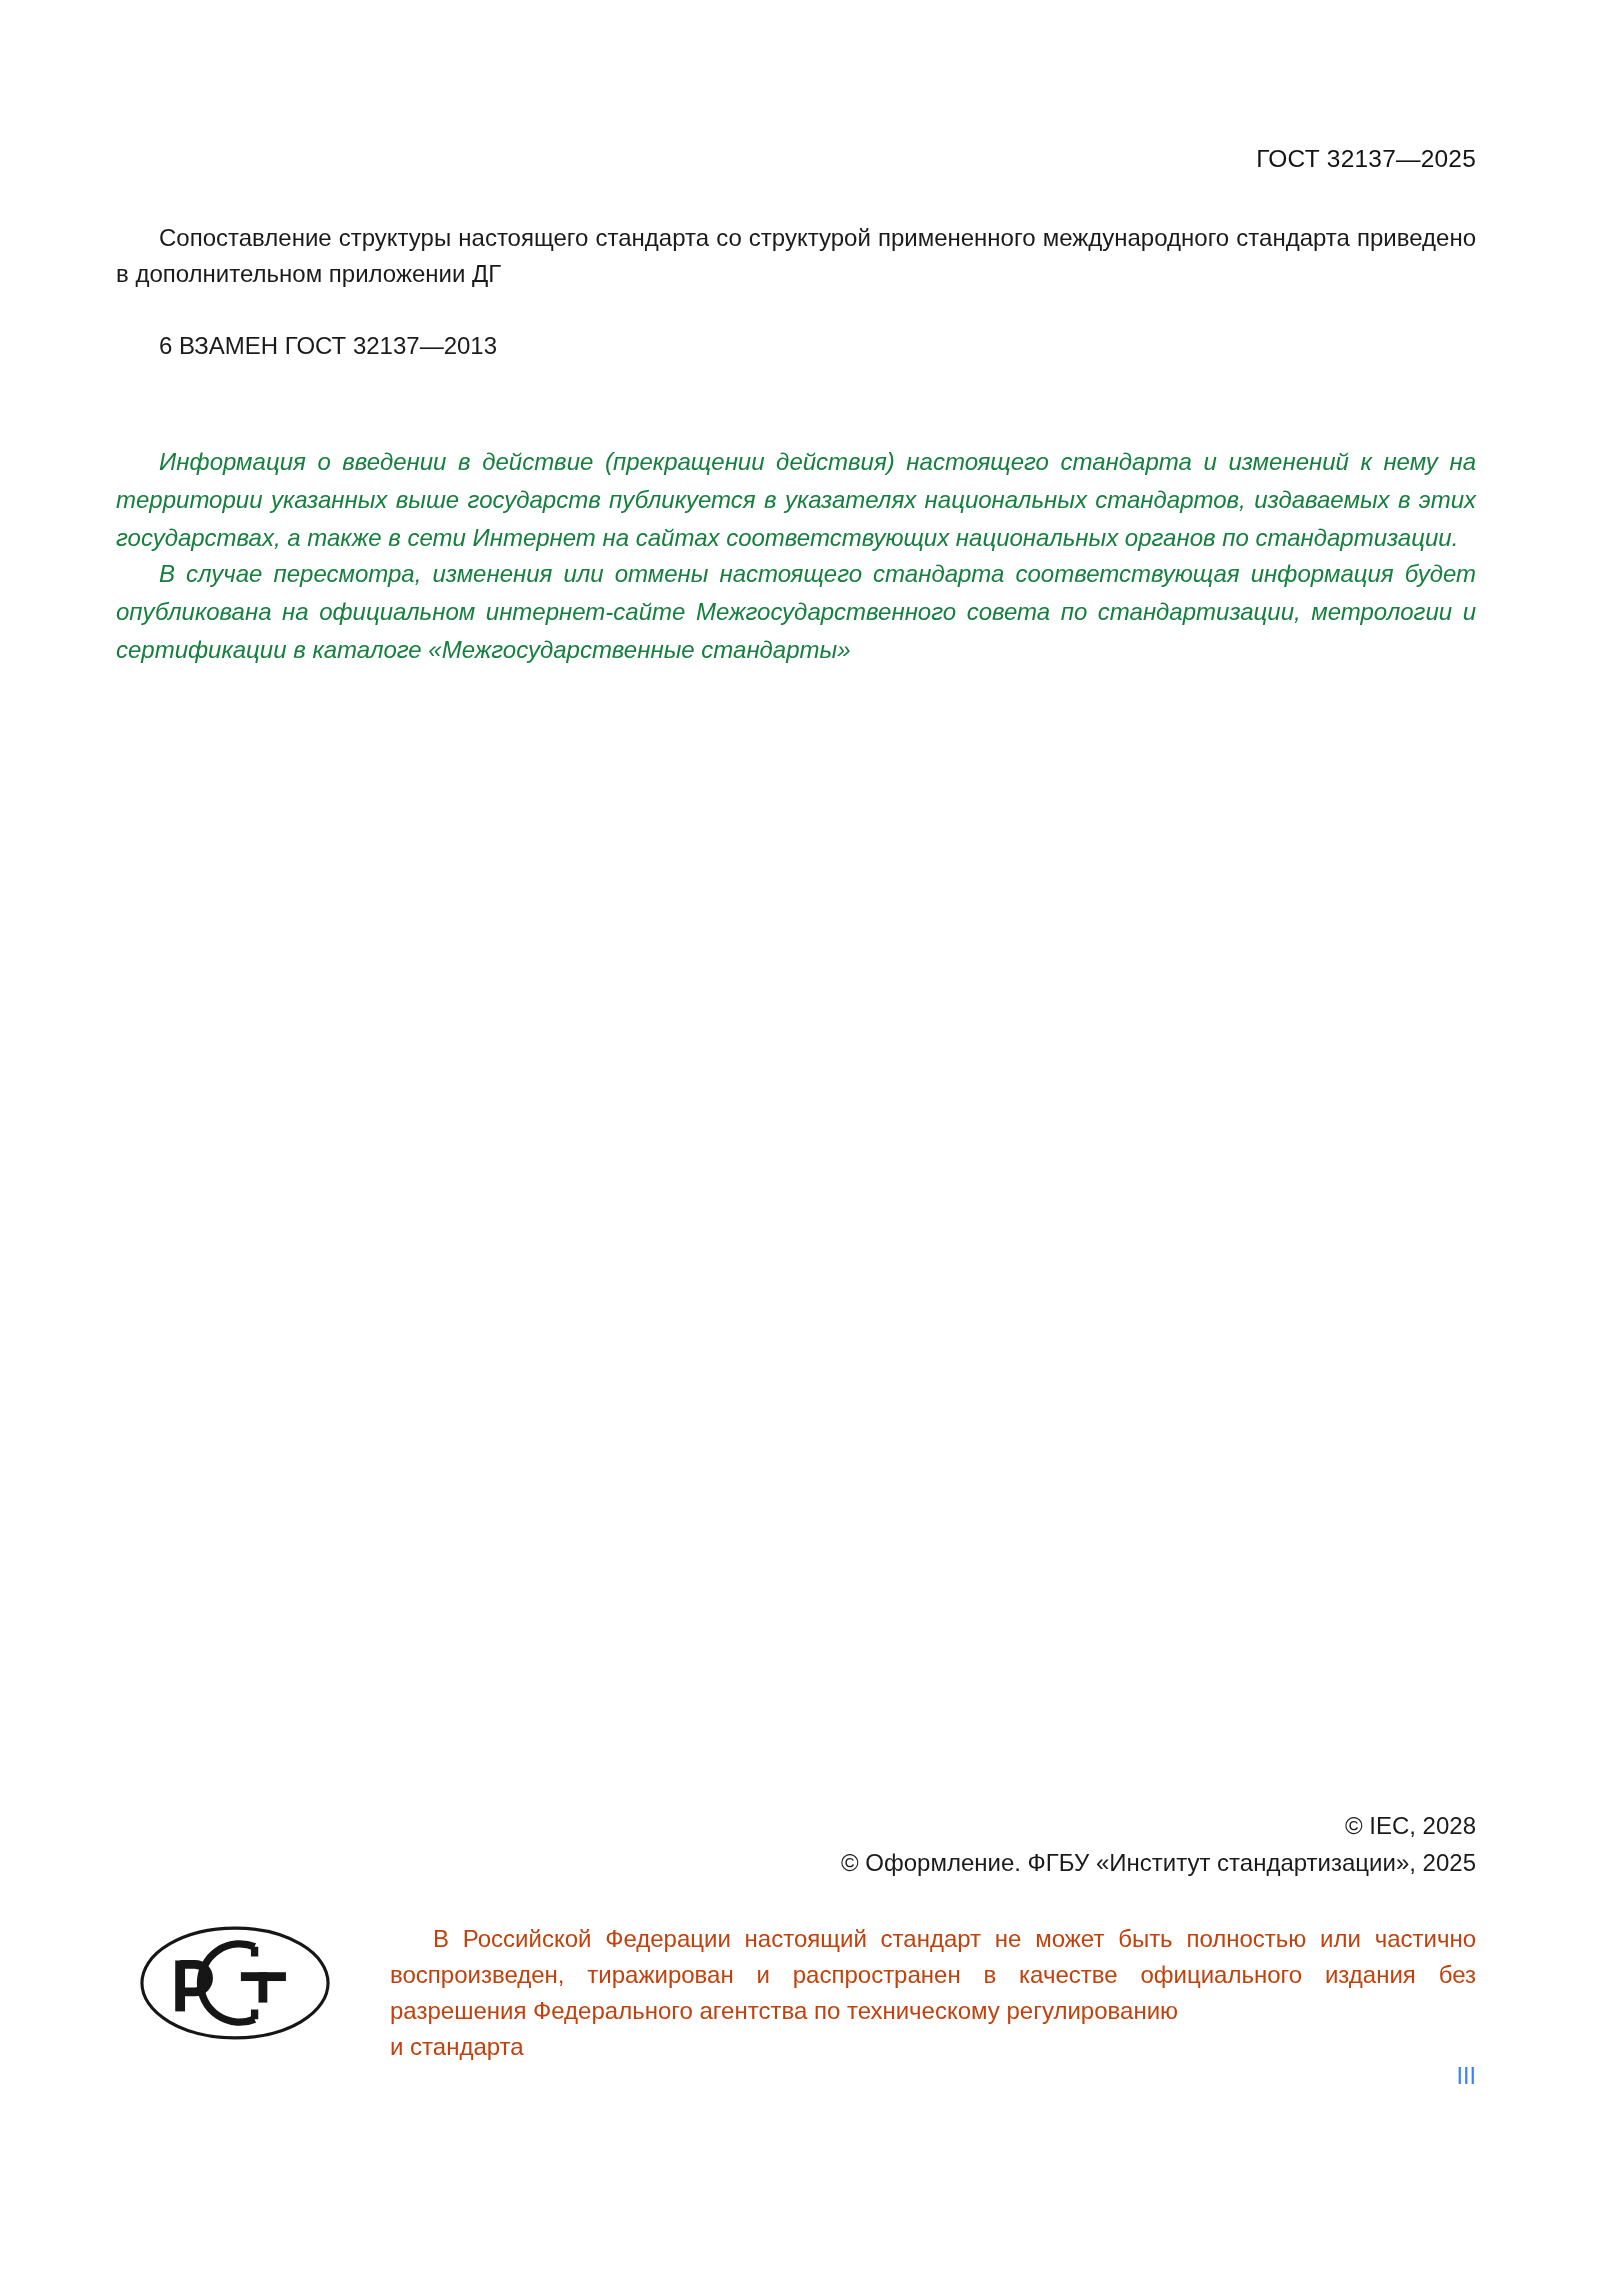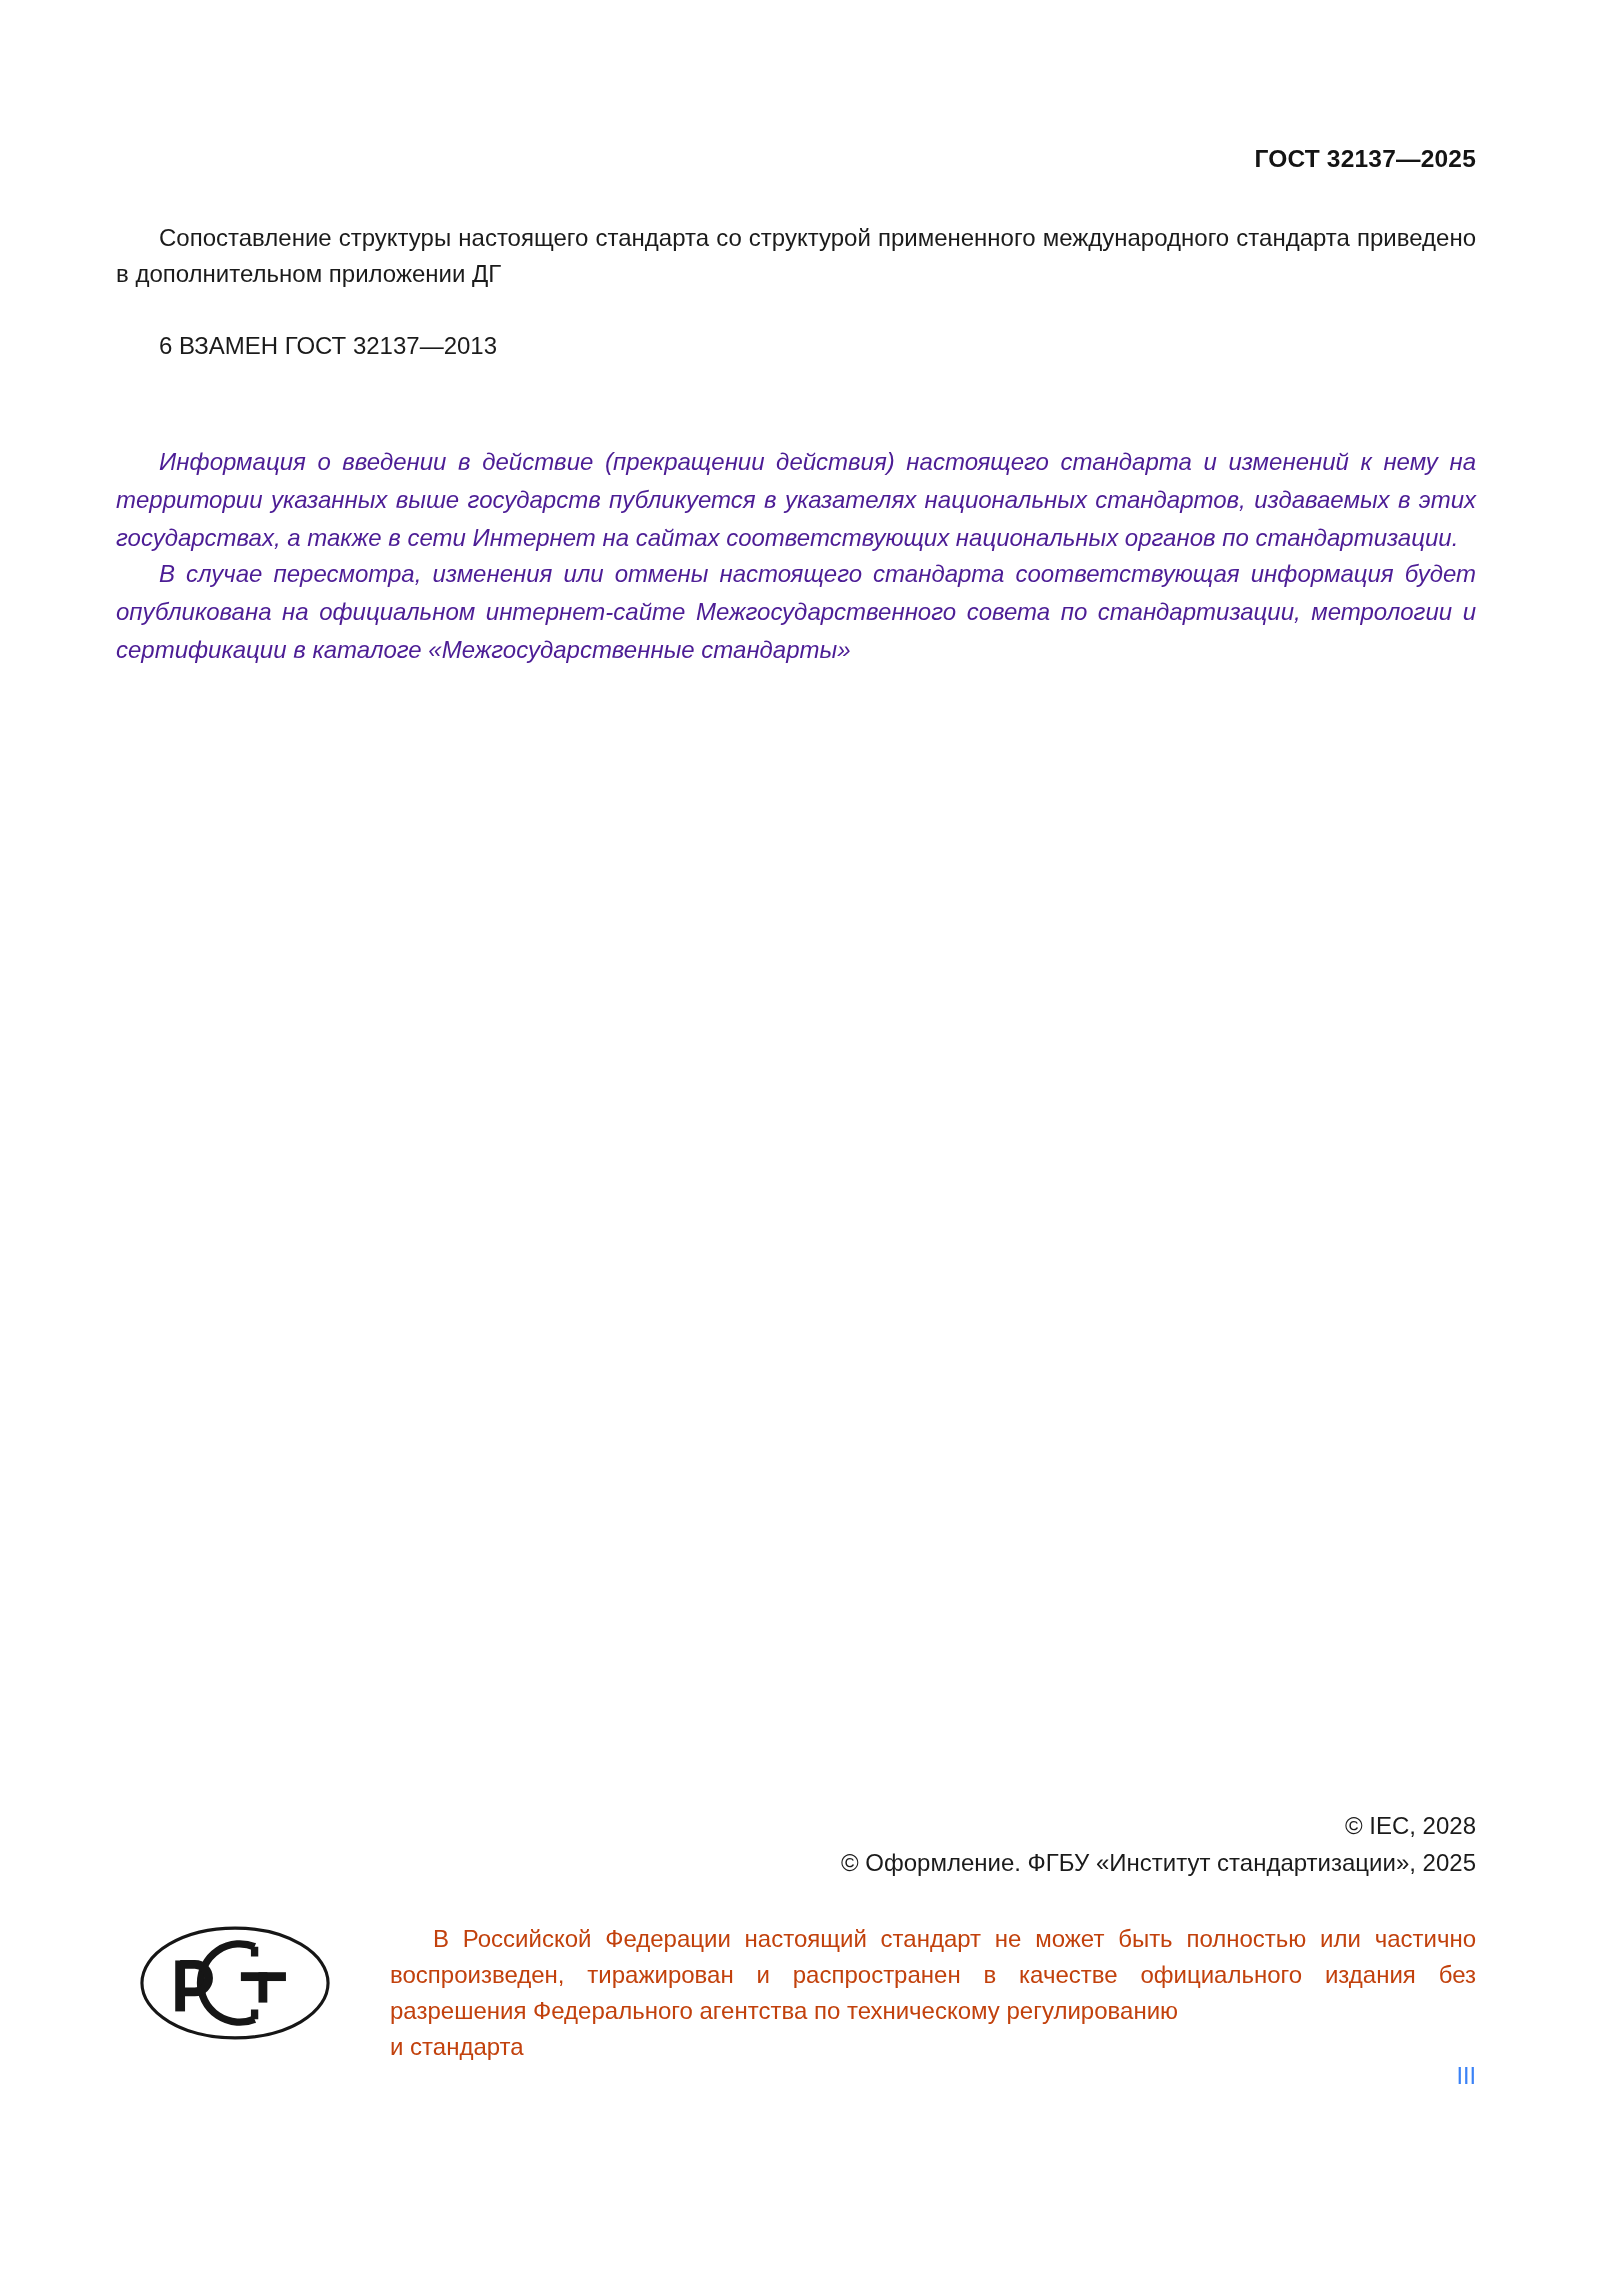--- a/index.html
+++ b/index.html
@@ -18,21 +18,21 @@
   }
 
   
   .header {
     position: absolute;
     top: 145px;
     left: 147px;
     right: 145px;
     text-align: right;
     font-size: 24.5px;
-    font-weight: bold;
+    font-weight: normal;
     letter-spacing: 0.2px;
     color: #141414;
   }
 
   
   .para {
     position: absolute;
     left: 116px;
     width: 1360px;
     font-size: 24px;
@@ -50,21 +50,21 @@
 
   .italic-block {
     position: absolute;
     left: 116px;
     width: 1360px;
     font-size: 24px;
     line-height: 38px;
     font-style: italic;
     text-align: justify;
     text-justify: inter-word;
-    color: #4c1d95;
+    color: #15803d;
   }
   .italic-block .ip {
     text-indent: 43px;
     margin: 0;
   }
   .i-block1 { top: 443px; }
   .i-block2 { top: 555px; }
 
   
   .copyright {

